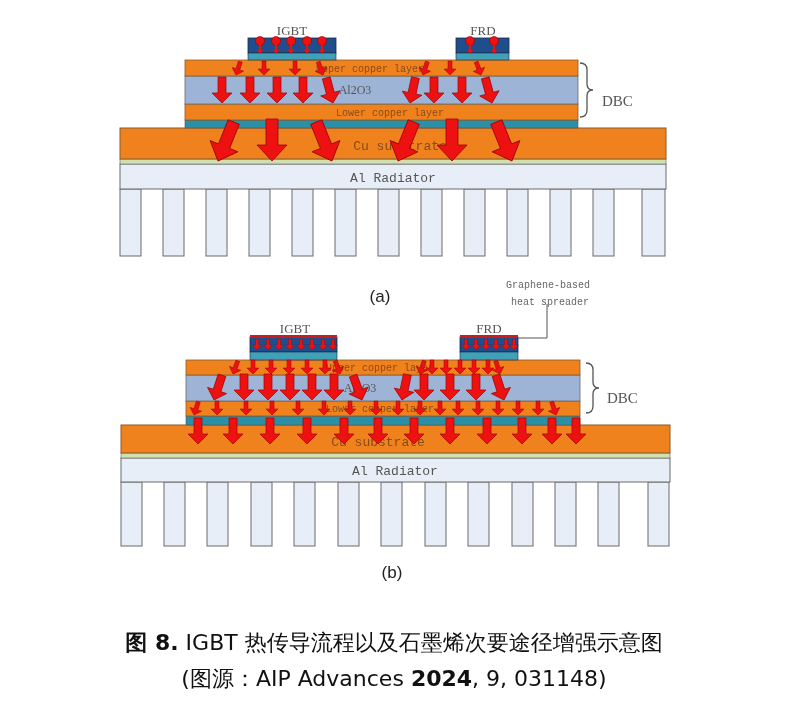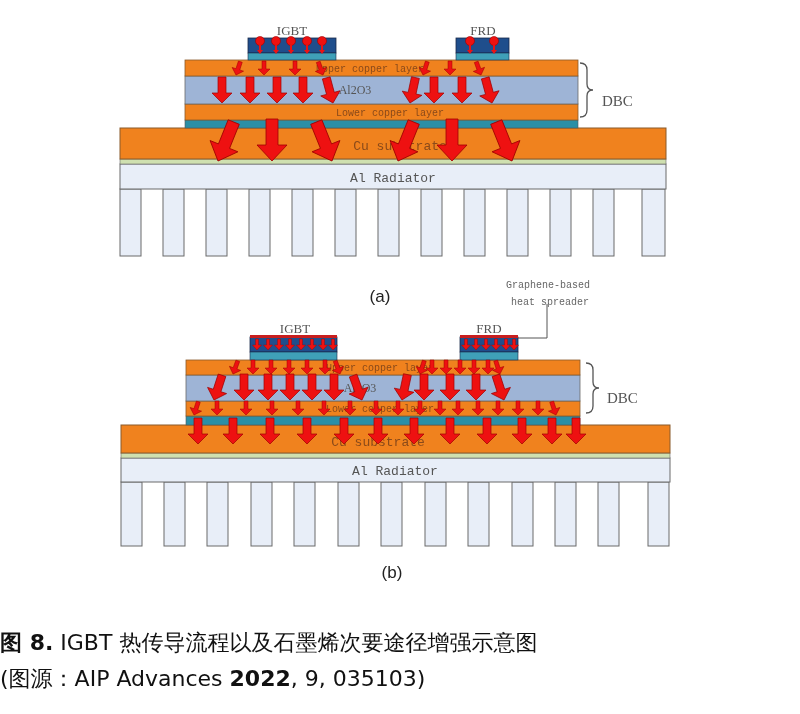--- a/index.html
+++ b/index.html
@@ -1,18 +1,18 @@
 <!DOCTYPE html>
 <html><head>
 <meta charset="utf-8">
 <style>
   html,body{margin:0;padding:0;background:#ffffff;}
   body{width:800px;height:714px;position:relative;overflow:hidden;font-family:"Liberation Sans",sans-serif;}
   #diagram{position:absolute;left:0;top:0;width:800px;height:600px;}
-  .caption{position:absolute;left:0;width:788px;color:#111;font-family:"DejaVu Sans",sans-serif;}
+  .caption{position:absolute;left:0;width:788px;text-align:center;color:#111;font-family:"DejaVu Sans",sans-serif;}
   .cap1{top:628px;font-size:22px;letter-spacing:0px;}
   .cap2{top:664px;font-size:22px;}
   .b{font-weight:bold;}
   .i{}
   svg text.mono{font-family:"Liberation Mono","DejaVu Sans Mono",monospace;}
   svg text.serif{font-family:"Liberation Serif","DejaVu Serif",serif;}
   svg text.sans{font-family:"Liberation Sans","DejaVu Sans",sans-serif;}
 </style>
 </head>
 <body>
@@ -268,14 +268,14 @@
     <text class="serif" x="607" y="403" font-size="15" fill="#555">DBC</text>
 
     <text class="sans" x="392" y="578" font-size="17" fill="#222" text-anchor="middle">(b)</text>
   </g>
 </svg>
 
 <div class="caption cap1">
   <span class="b">图 8.</span><span> IGBT 热传导流程以及石墨烯次要途径增强示意图</span>
 </div>
 <div class="caption cap2">
-  <span>(图源：</span><span class="i">AIP Advances</span> <span class="b">2022</span><span>, </span><span class="i">9</span><span>, 035103)</span>
+  <span>(图源：</span><span class="i">AIP Advances</span> <span class="b">2024</span><span>, </span><span class="i">9</span><span>, 031148)</span>
 </div>
 
 </body></html>

